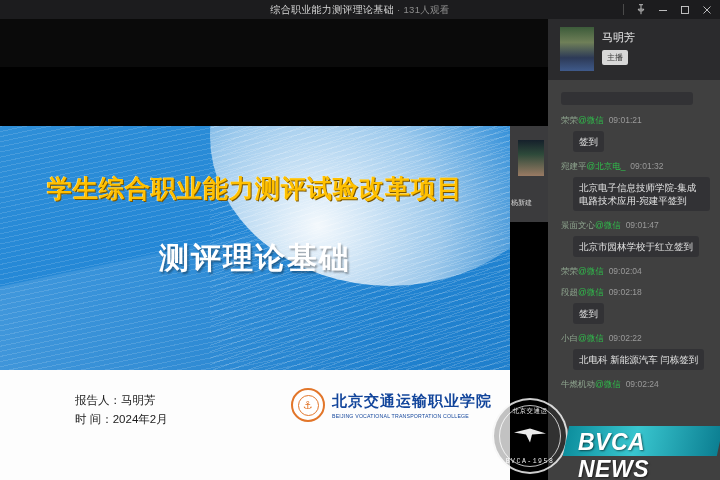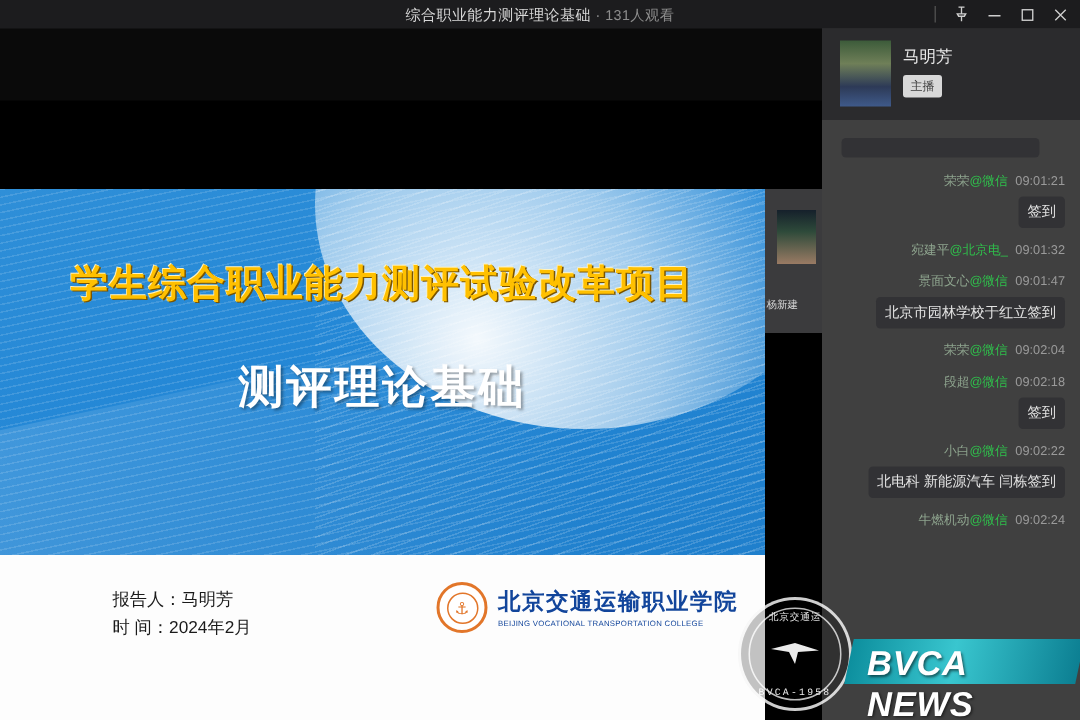--- a/index.html
+++ b/index.html
@@ -85,28 +85,28 @@
     background:linear-gradient(180deg,#3c5b3a 0%,#6f7f58 35%,#2d3a57 70%,#3f5a8a 100%); }
   #host-card .hname { position:absolute; left:54px; top:11px; font-size:11px;
     color:#e9e9e9; }
   #host-card .hbadge { position:absolute; left:54px; top:31px; font-size:8px;
     color:#3a3a3a; background:#d8d8d8; border-radius:2px; padding:2px 5px; }
 
   #chat-scroll { position:absolute; left:0; top:61px; width:172px; height:400px;
     overflow:hidden; padding:6px 0 0 0; }
   .ghost-bubble { margin:6px 10px 10px 13px; height:13px; width:132px;
     background:#323235; border-radius:3px; }
-  .msg { padding:0 10px 0 13px; margin-bottom:9px;text-align:right; }
+  .msg { padding:0 10px 0 13px; margin-bottom:9px; }
   .msg .meta { font-size:8.5px; margin-bottom:4px; white-space:nowrap; }
   .msg .meta .user { color:#8ea48e; }
   .msg .meta .src { color:#2fbf4b; }
   .msg .meta .time { color:#9a9a9a; margin-left:5px; }
   .msg .bubble { display:inline-block; background:#323235; color:#e3e3e3;
     font-size:9.5px; line-height:13px; border-radius:3px; padding:4px 6px;
-    max-width:142px; }
+    max-width:142px;margin-left:12px; }
 
   
   #seal-watermark { position:absolute; left:492px; top:398px; width:76px; height:76px;
     border-radius:50%; border:2px solid rgba(255,255,255,.88); opacity:.92;
     background:rgba(0,0,0,.25); }
   #seal-watermark .ring { position:absolute; inset:5px; border-radius:50%;
     border:1px solid rgba(255,255,255,.8); }
   #seal-watermark .bird { position:absolute; left:50%; top:50%;
     transform:translate(-50%,-52%); width:36px; height:20px; }
   #seal-watermark .arc-top { position:absolute; left:0; right:0; top:7px;
@@ -202,21 +202,21 @@
     <div id="host-card">
       <div class="avatar"></div>
       <div class="hname">马明芳</div>
       <div class="hbadge">主播</div>
     </div>
 
     <div id="chat-scroll">
       <div class="ghost-bubble"></div>
       <div id="msg-container">
           <div class="msg"><div class="meta"><span class="user">荣荣</span><span class="src">@微信</span><span class="time">09:01:21</span></div><div class="bubble">签到</div></div>
-          <div class="msg"><div class="meta"><span class="user">宛建平</span><span class="src">@北京电_</span><span class="time">09:01:32</span></div></div>
+          <div class="msg"><div class="meta"><span class="user">宛建平</span><span class="src">@北京电_</span><span class="time">09:01:32</span></div><div class="bubble">北京电子信息技师学院-集成电路技术应用-宛建平签到</div></div>
           <div class="msg"><div class="meta"><span class="user">景面文心</span><span class="src">@微信</span><span class="time">09:01:47</span></div><div class="bubble">北京市园林学校于红立签到</div></div>
           <div class="msg"><div class="meta"><span class="user">荣荣</span><span class="src">@微信</span><span class="time">09:02:04</span></div></div>
           <div class="msg"><div class="meta"><span class="user">段超</span><span class="src">@微信</span><span class="time">09:02:18</span></div><div class="bubble">签到</div></div>
           <div class="msg"><div class="meta"><span class="user">小白</span><span class="src">@微信</span><span class="time">09:02:22</span></div><div class="bubble">北电科 新能源汽车 闫栋签到</div></div>
           <div class="msg">
             <div class="meta"><span class="user">牛燃机动</span><span class="src">@微信</span><span class="time">09:02:24</span></div>
           </div>
         </div>
     </div>
 

